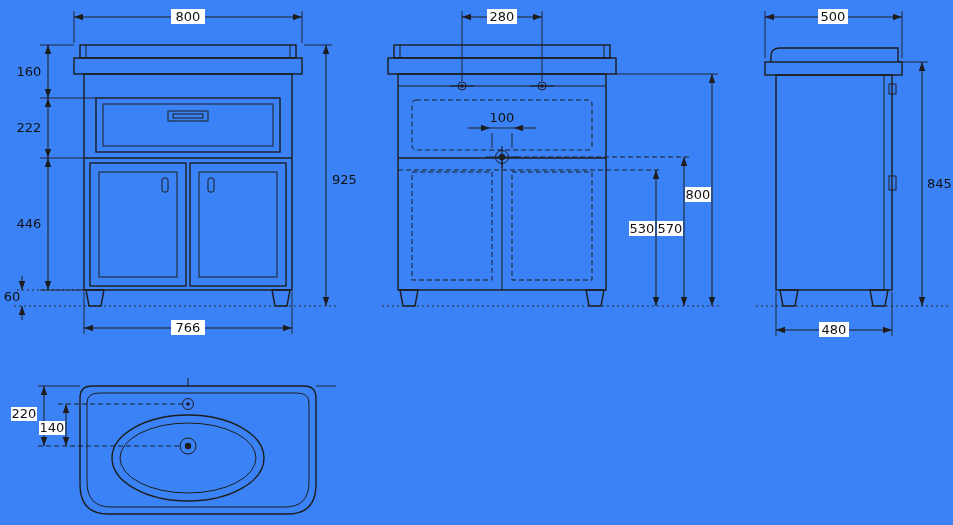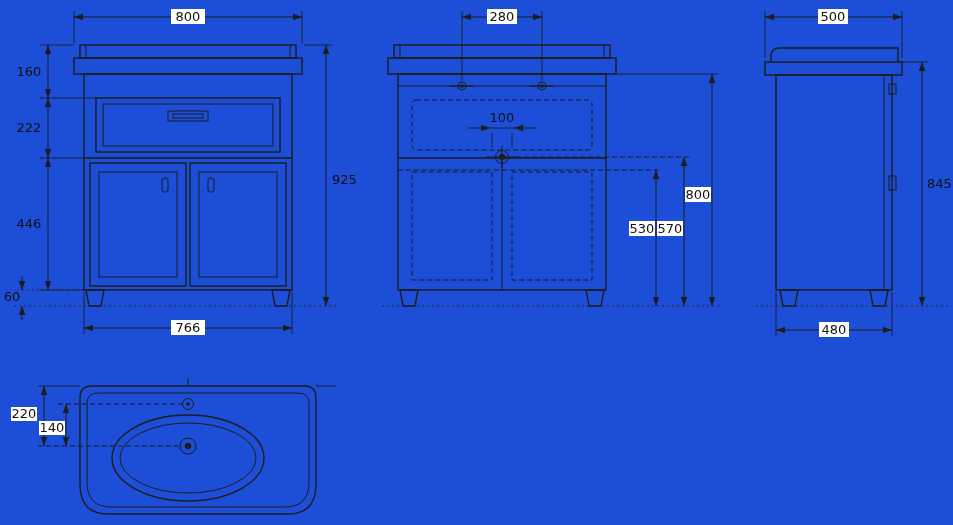--- a/index.html
+++ b/index.html
@@ -1,16 +1,16 @@
 <!DOCTYPE html>
 <html><head>
 <meta charset="utf-8">
 <style>
   html,body{margin:0;padding:0;background:#ffffff;}
-  .stage{position:relative;width:953px;height:525px;background:#1d4ed8;font-family:"DejaVu Sans",sans-serif;overflow:hidden;}
+  .stage{position:relative;width:953px;height:525px;background:#3b82f6;font-family:"DejaVu Sans",sans-serif;overflow:hidden;}
   svg{display:block;}
   .obj{fill:none;stroke:#1d1d1d;stroke-width:1.4;stroke-linejoin:miter;}
   .thin{fill:none;stroke:#1d1d1d;stroke-width:1;}
   .dash{fill:none;stroke:#1d1d1d;stroke-width:1;stroke-dasharray:5 3;}
   .dot{fill:none;stroke:#2a2a2a;stroke-width:1;stroke-dasharray:2 3;}
   .ext{fill:none;stroke:#1d1d1d;stroke-width:0.9;}
   .dim{fill:none;stroke:#1d1d1d;stroke-width:1;marker-start:url(#arr);marker-end:url(#arr);}
   .dimend{fill:none;stroke:#1d1d1d;stroke-width:1;marker-end:url(#arr);}
   .lbl{font:13px "DejaVu Sans",sans-serif;fill:#111;text-anchor:middle;}
   .lbl.start{text-anchor:start;}

